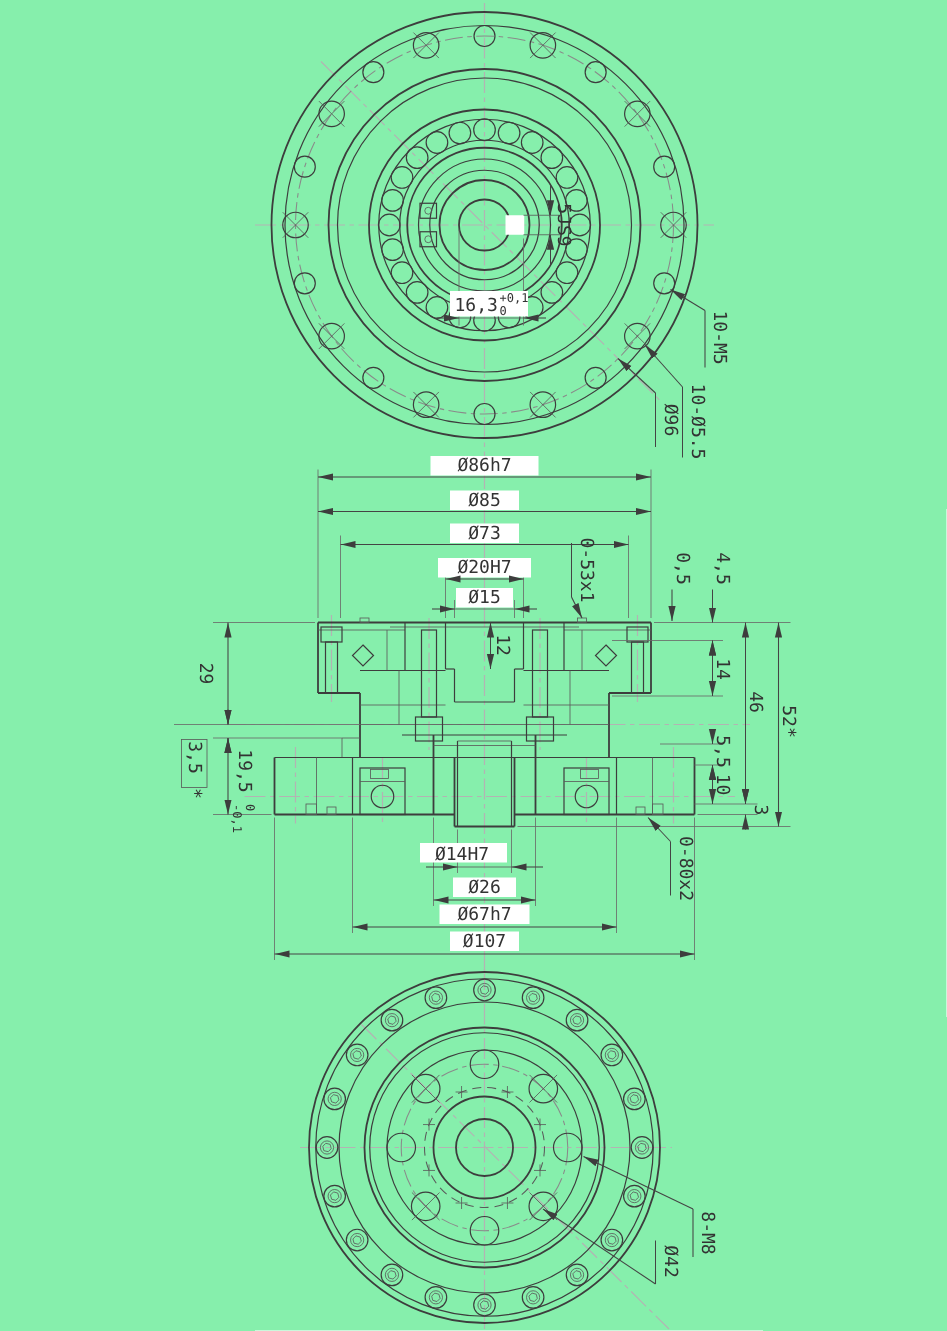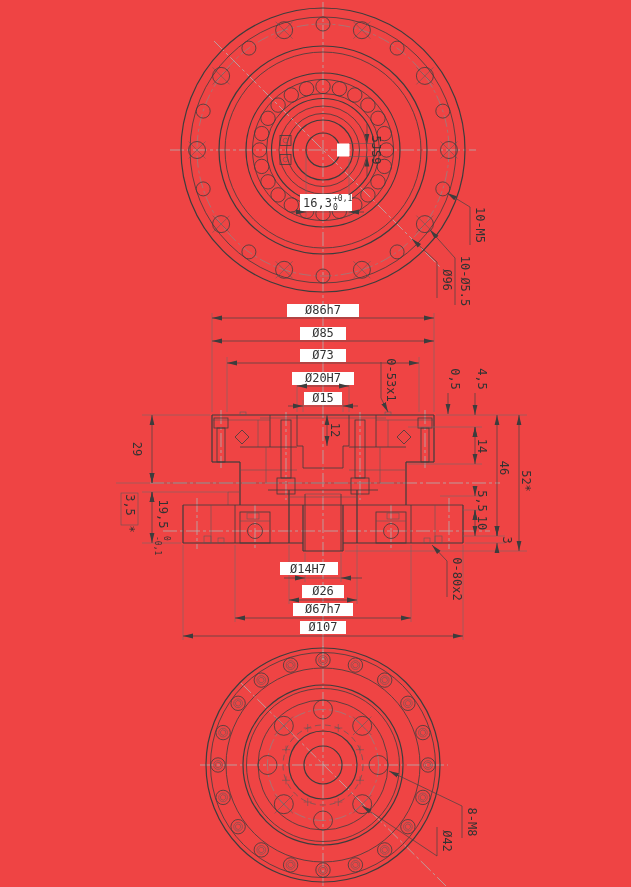--- a/index.html
+++ b/index.html
@@ -1,16 +1,16 @@
 <!DOCTYPE html>
 <html><head>
 <meta charset="utf-8">
 <style>
   html,body{margin:0;padding:0;background:#fff;}
-  #stage{position:relative;width:631px;height:887px;background:#ef4444;overflow:hidden;}
+  #stage{position:relative;width:631px;height:887px;background:#86efac;overflow:hidden;}
   svg text{font-family:"DejaVu Sans Mono","Liberation Mono",monospace;fill:#333;font-size:12px;}
   svg text.tol{font-size:8px;}
   .main{stroke:#3d3d3d;stroke-width:1.2;fill:none;}
   .med{stroke:#3d3d3d;stroke-width:0.8;fill:none;}
   .thin{stroke:#5a5a5a;stroke-width:0.55;fill:none;}
   .cl{stroke:#b3b3b3;stroke-width:0.8;fill:none;stroke-dasharray:14 3 3 3;}
   .bc{stroke:#8a8a8a;stroke-width:0.7;fill:none;stroke-dasharray:12 3 3 3;}
   .hid{stroke:#5a5a5a;stroke-width:0.7;fill:none;stroke-dasharray:6 4;}
   .dim{stroke:#444;stroke-width:0.7;fill:none;}
   .ext{stroke:#6a6a6a;stroke-width:0.55;fill:none;}

